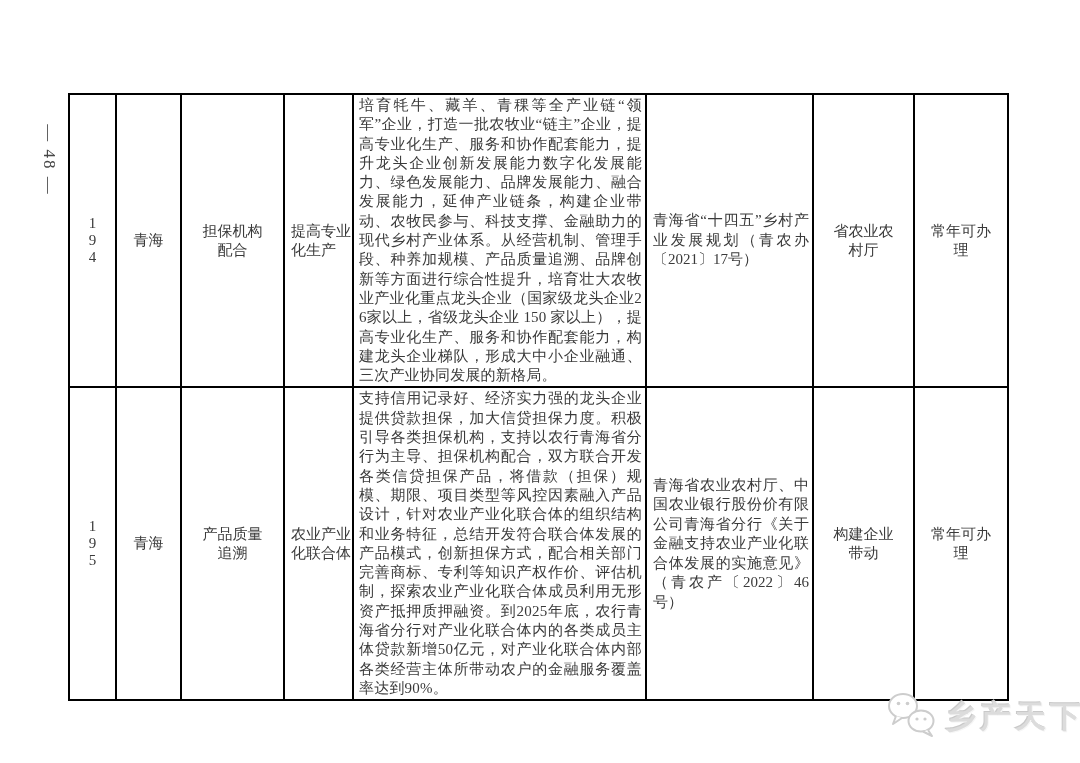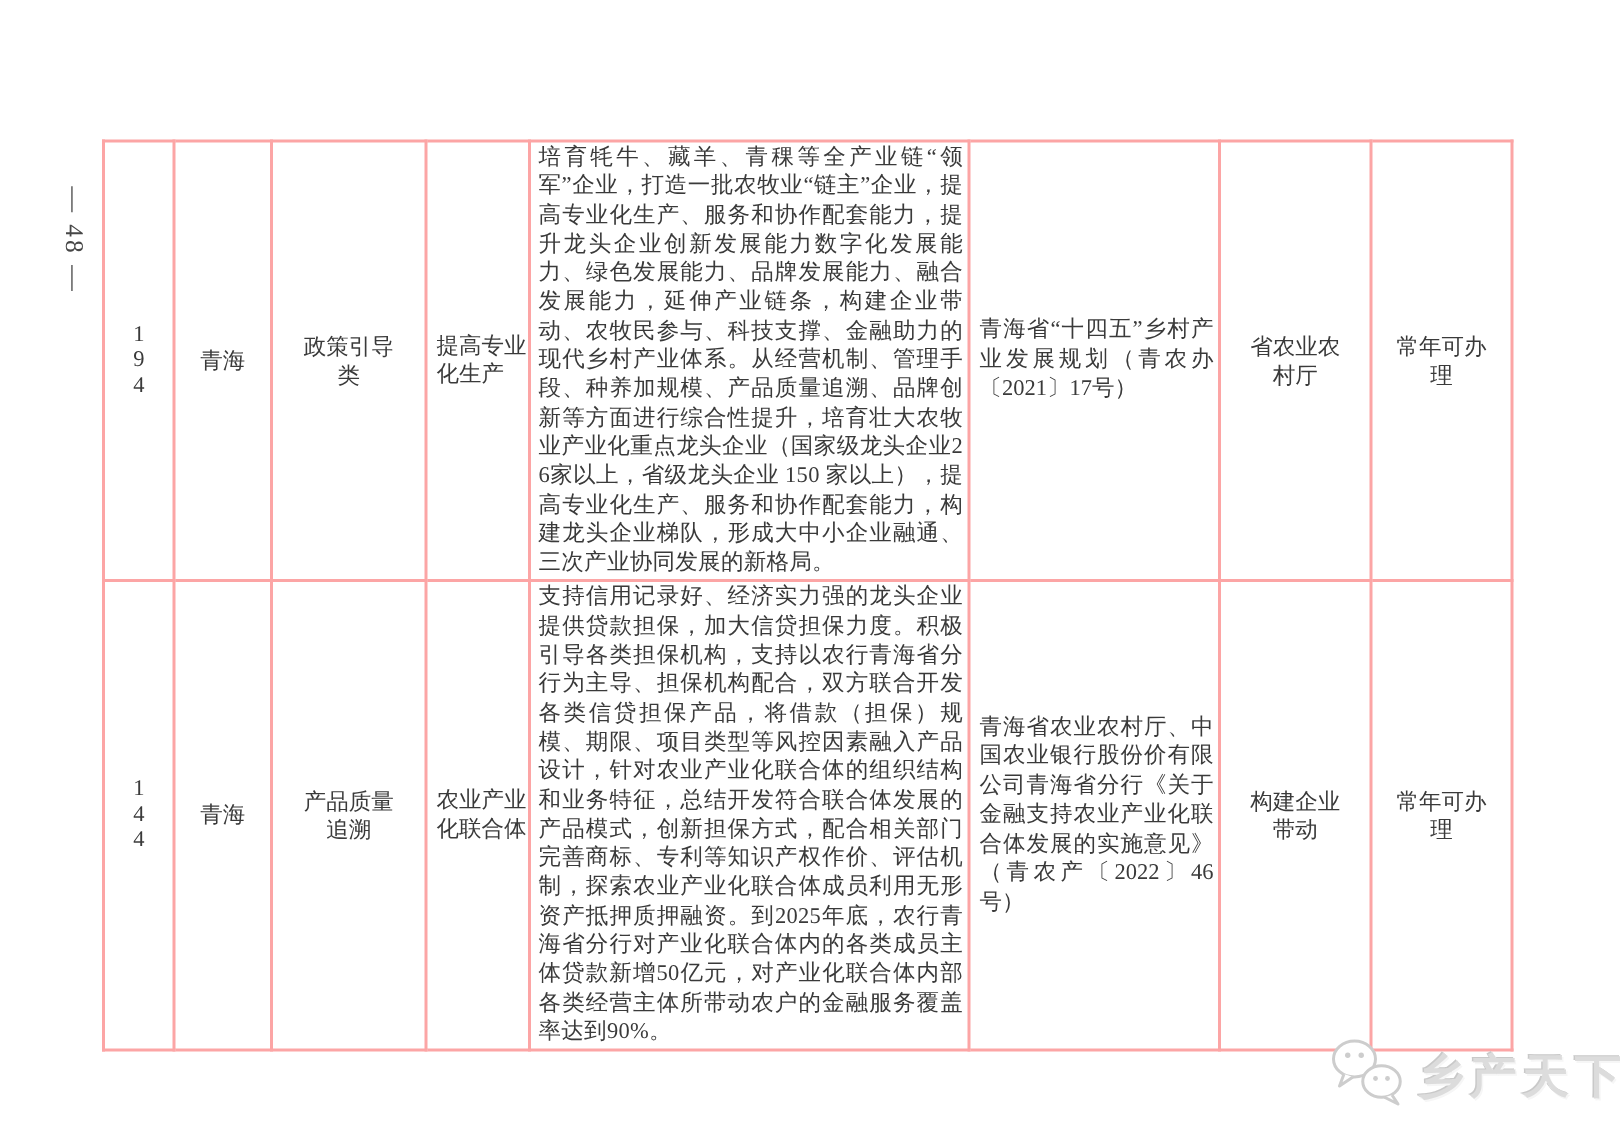--- a/index.html
+++ b/index.html
@@ -10,21 +10,21 @@
     color:#3a3a3a;
   }
   .page-num{
     position:absolute;left:49px;top:160px;
     transform:translate(-50%,-50%) rotate(90deg);
     font-size:17px;letter-spacing:2px;color:#474747;white-space:nowrap;
   }
   .table-wrap{position:absolute;left:68px;top:93px;}
   table{border-collapse:collapse;table-layout:fixed;width:939px;}
   td{
-    border:2px solid #fca5a5;
+    border:2px solid #000000;
     font-size:15px;color:#3a3a3a;overflow:hidden;
     word-break:break-all;
   }
   tr.r1{height:254px;}
   tr.r2{height:271px;}
   td.c{text-align:center;vertical-align:middle;padding:0 16px;}
   td.subj{
     text-align:justify;text-align-last:left;text-justify:inter-character;
     vertical-align:middle;padding:0 1px 0 6px;line-height:19px;
   }
@@ -61,29 +61,29 @@
         <col style="width:69px">
       <col style="width:293px">
         <col style="width:167px">
         <col style="width:101px">
         <col style="width:94px">
     </colgroup>
     <tbody>
       <tr class="r1">
         <td class="c">194</td>
         <td class="c">青海</td>
-        <td class="c">政策引导类</td>
+        <td class="c">担保机构配合</td>
         <td class="subj">提高专业化生产</td>
         <td class="desc">培育牦牛、藏羊、青稞等全产业链“领军”企业，打造一批农牧业“链主”企业，提高专业化生产、服务和协作配套能力，提升龙头企业创新发展能力数字化发展能力、绿色发展能力、品牌发展能力、融合发展能力，延伸产业链条，构建企业带动、农牧民参与、科技支撑、金融助力的现代乡村产业体系。从经营机制、管理手段、种养加规模、产品质量追溯、品牌创新等方面进行综合性提升，培育壮大农牧业产业化重点龙头企业（国家级龙头企业26家以上，省级龙头企业 150 家以上），提高专业化生产、服务和协作配套能力，构建龙头企业梯队，形成大中小企业融通、三次产业协同发展的新格局。</td>
         <td class="policy">青海省“十四五”乡村产业发展规划（青农办〔2021〕17号）</td>
         <td class="c">省农业农村厅</td>
         <td class="c">常年可办理</td>
       </tr>
       <tr class="r2">
-        <td class="c">144</td>
+        <td class="c">195</td>
         <td class="c">青海</td>
         <td class="c">产品质量追溯</td>
         <td class="subj">农业产业化联合体</td>
         <td class="desc">支持信用记录好、经济实力强的龙头企业提供贷款担保，加大信贷担保力度。积极引导各类担保机构，支持以农行青海省分行为主导、担保机构配合，双方联合开发各类信贷担保产品，将借款（担保）规模、期限、项目类型等风控因素融入产品设计，针对农业产业化联合体的组织结构和业务特征，总结开发符合联合体发展的产品模式，创新担保方式，配合相关部门完善商标、专利等知识产权作价、评估机制，探索农业产业化联合体成员利用无形资产抵押质押融资。到2025年底，农行青海省分行对产业化联合体内的各类成员主体贷款新增50亿元，对产业化联合体内部各类经营主体所带动农户的金融服务覆盖率达到90%。</td>
         <td class="policy">青海省农业农村厅、中国农业银行股份价有限公司青海省分行《关于金融支持农业产业化联合体发展的实施意见》（青农产〔2022〕46号）</td>
         <td class="c">构建企业带动</td>
         <td class="c">常年可办理</td>
       </tr>
     </tbody>
   </table>

